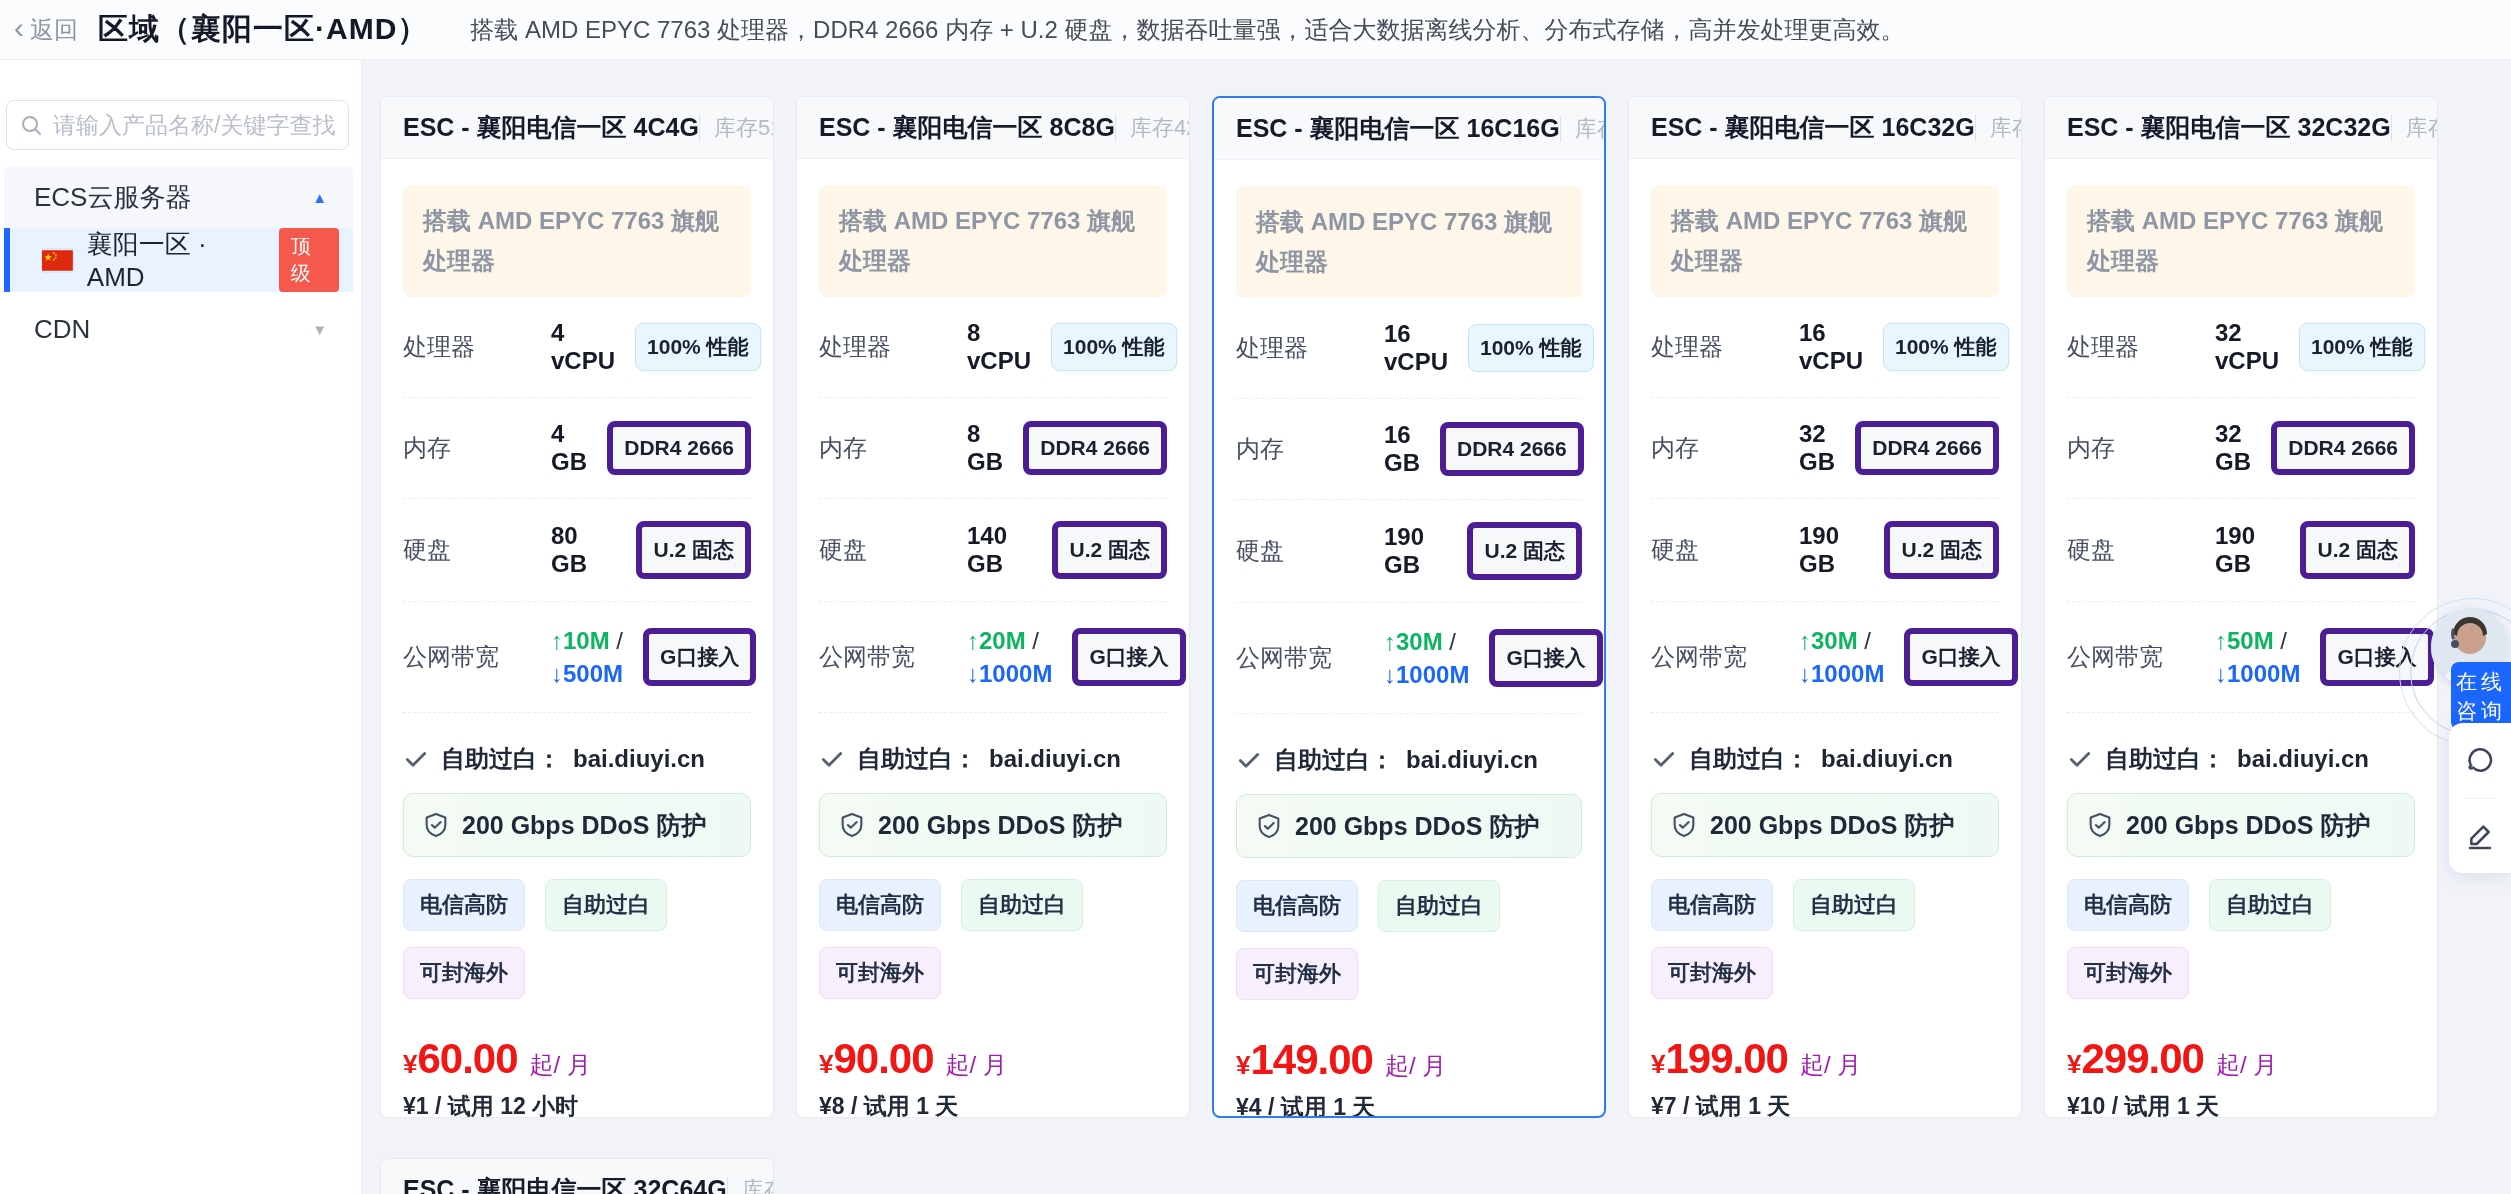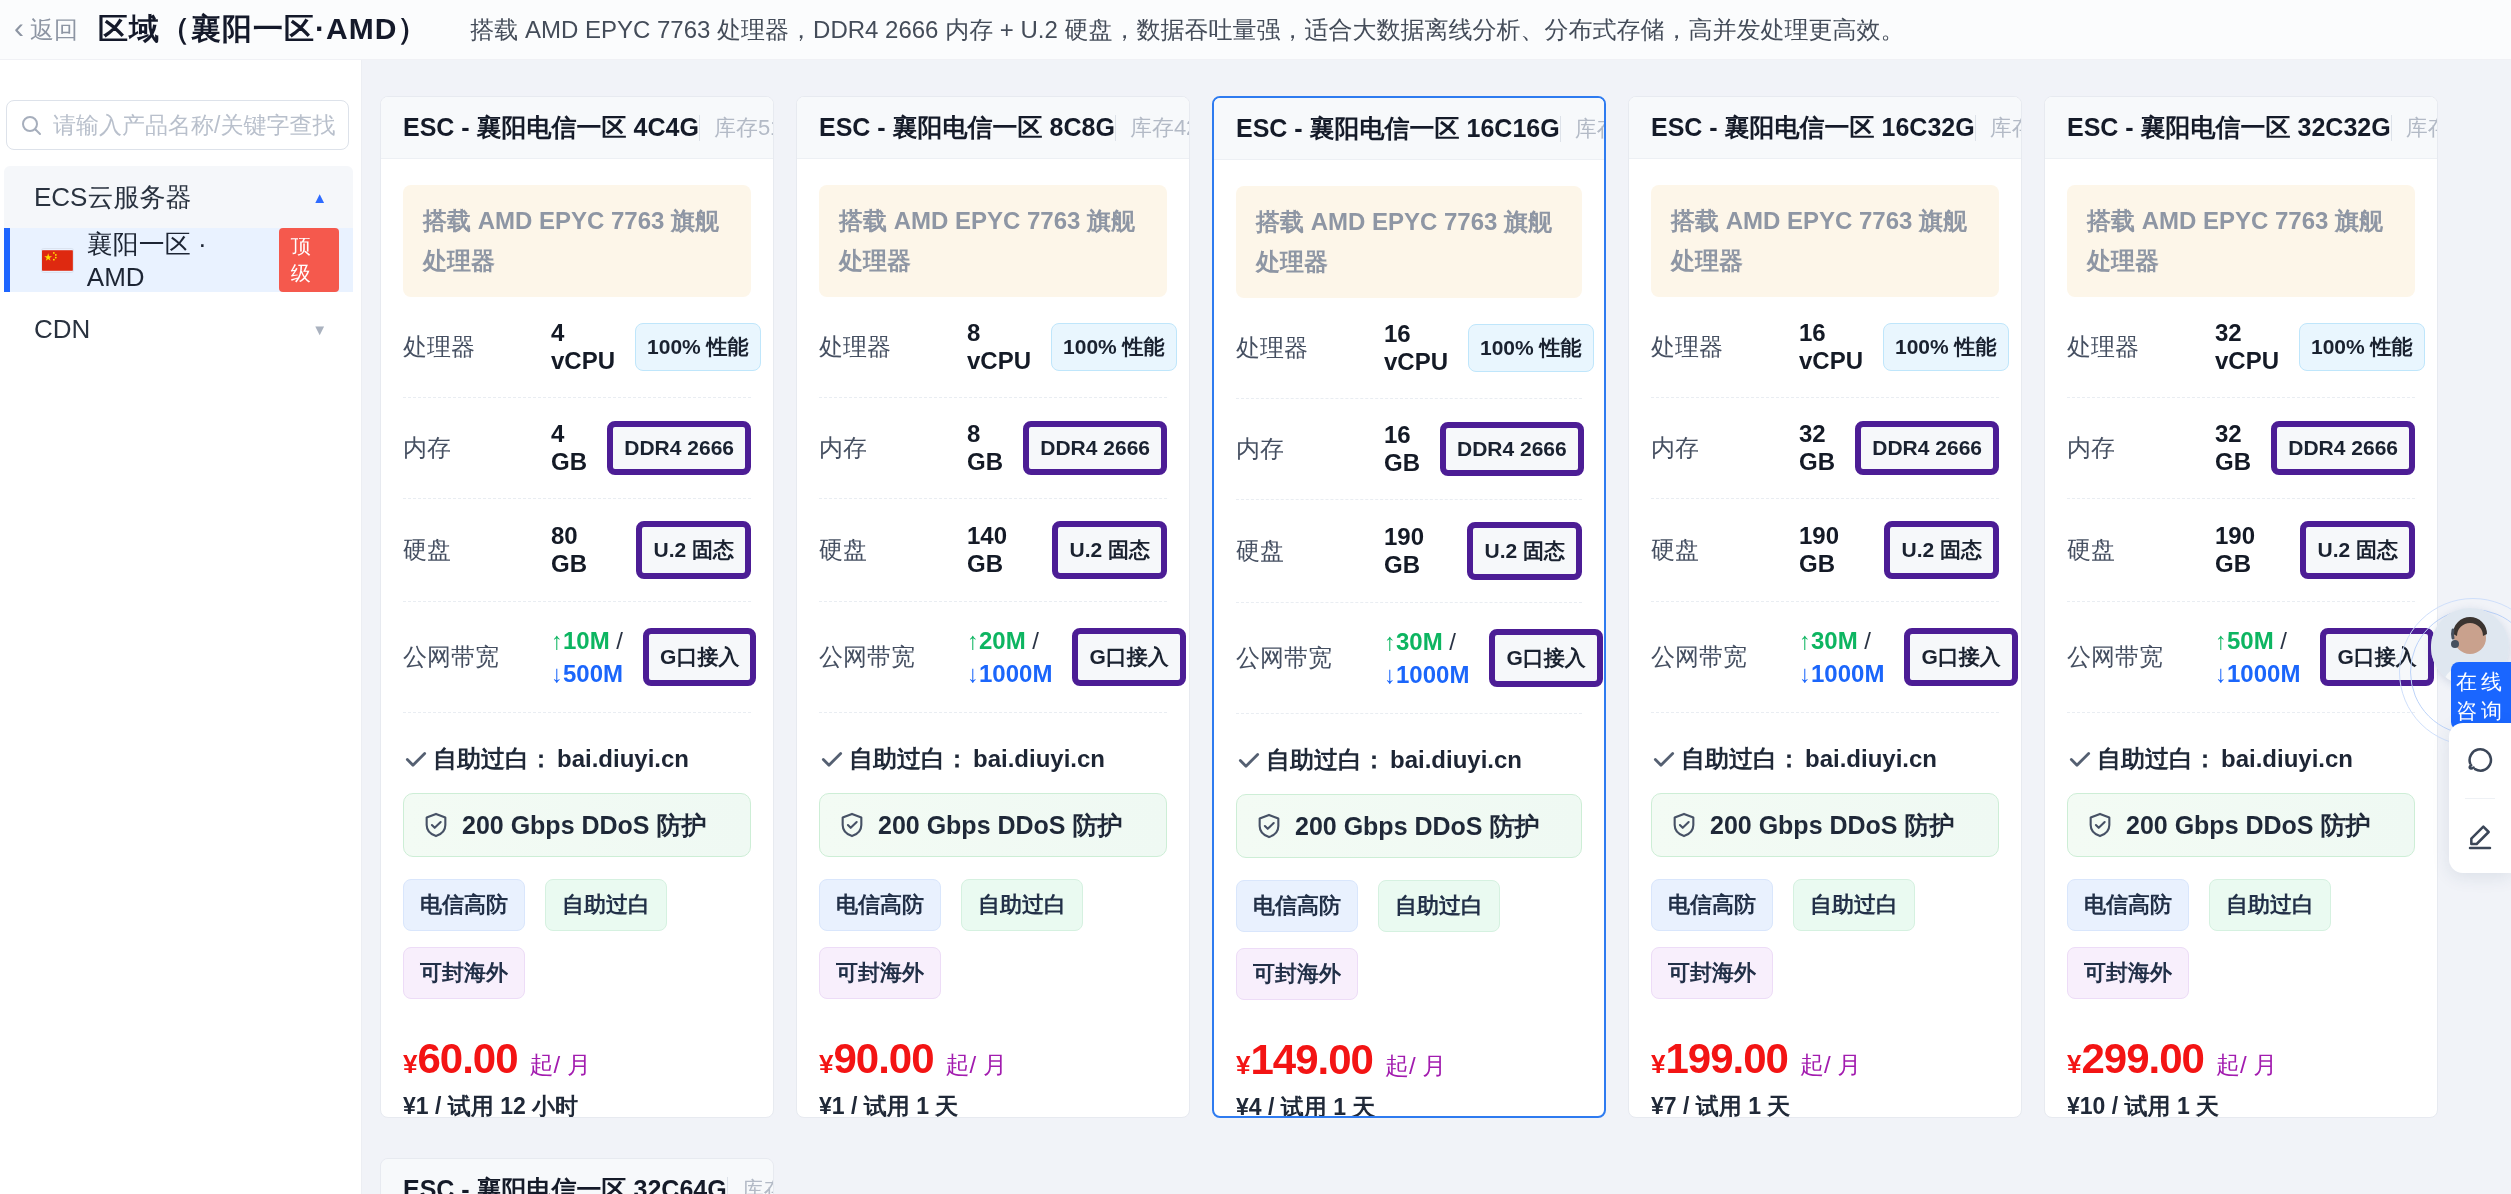--- a/index.html
+++ b/index.html
@@ -50,21 +50,21 @@
   .spec-label { font-size:24px; color:#454f61; width:128px; flex:0 0 auto; }
   .spec-value { font-size:24px; font-weight:700; color:#141a26; flex:1; }
   .spec-badge { flex:0 0 auto; font-size:21px; font-weight:600; color:#1a2230; padding:9px 11px; border-radius:8px; white-space:nowrap; }
   .spec-badge.blue { background:#e9f6fe; border:1px solid #bfe6fb; }
   .spec-badge.gray { background:#f6f8fa; border:6px solid #4c1d95; }
   .bw-val { flex:1; font-size:24px; font-weight:700; line-height:33px; }
   .bw-up { color:#0db561; }
   .bw-slash { color:#2a3344; font-weight:400; }
   .bw-down { color:#1b66fb; display:block; }
 
-  .wl-row { margin-top:30px; display:flex; align-items:center; gap:4px; }
+  .wl-row { margin-top:30px; display:flex; align-items:center; gap:12px; }
   .wl-label { font-size:24px; font-weight:700; color:#202938; }
   .wl-link { font-size:24px; font-weight:600; color:#1d2534; cursor:pointer; }
 
   .ddos-box { margin-top:18px; height:64px; border:1px solid #cdeed6; border-radius:10px; background:linear-gradient(90deg,#f3fbf4,#eff9f3); display:flex; align-items:center; gap:12px; padding:0 18px; }
   .ddos-text { font-size:25px; font-weight:700; color:#1f2838; }
 
   .tags { margin-top:22px; display:flex; flex-wrap:wrap; gap:16px 20px; }
   .tag { font-size:22px; font-weight:600; color:#223048; padding:10px 16px; border-radius:8px; }
   .tag-blue { background:#e9f1fe; border:1px solid #d9e6fc; }
   .tag-green { background:#eafaf1; border:1px solid #d5f1e0; }
@@ -260,21 +260,21 @@
           <span class="tag tag-blue">电信高防</span>
           <span class="tag tag-green">自助过白</span>
           <span class="tag tag-purple">可封海外</span>
         </div>
 
       <div class="price-row">
         <span class="yen">¥</span>
         <span class="price">90.00</span>
         <span class="price-unit">起/ 月</span>
       </div>
-      <div class="trial">¥1 / 试用 1 天</div>
+      <div class="trial">¥8 / 试用 1 天</div>
     </div>
     <button class="buy-btn">立即购买</button>
   </section>
     <section class="card selected">
     <div class="card-header">
       <h2 class="card-title">ESC - 襄阳电信一区 16C16G</h2>
       <span class="hdr-right">
         <span class="vdiv"></span>
         <span class="stock"><span>库存</span></span>
       </span>

